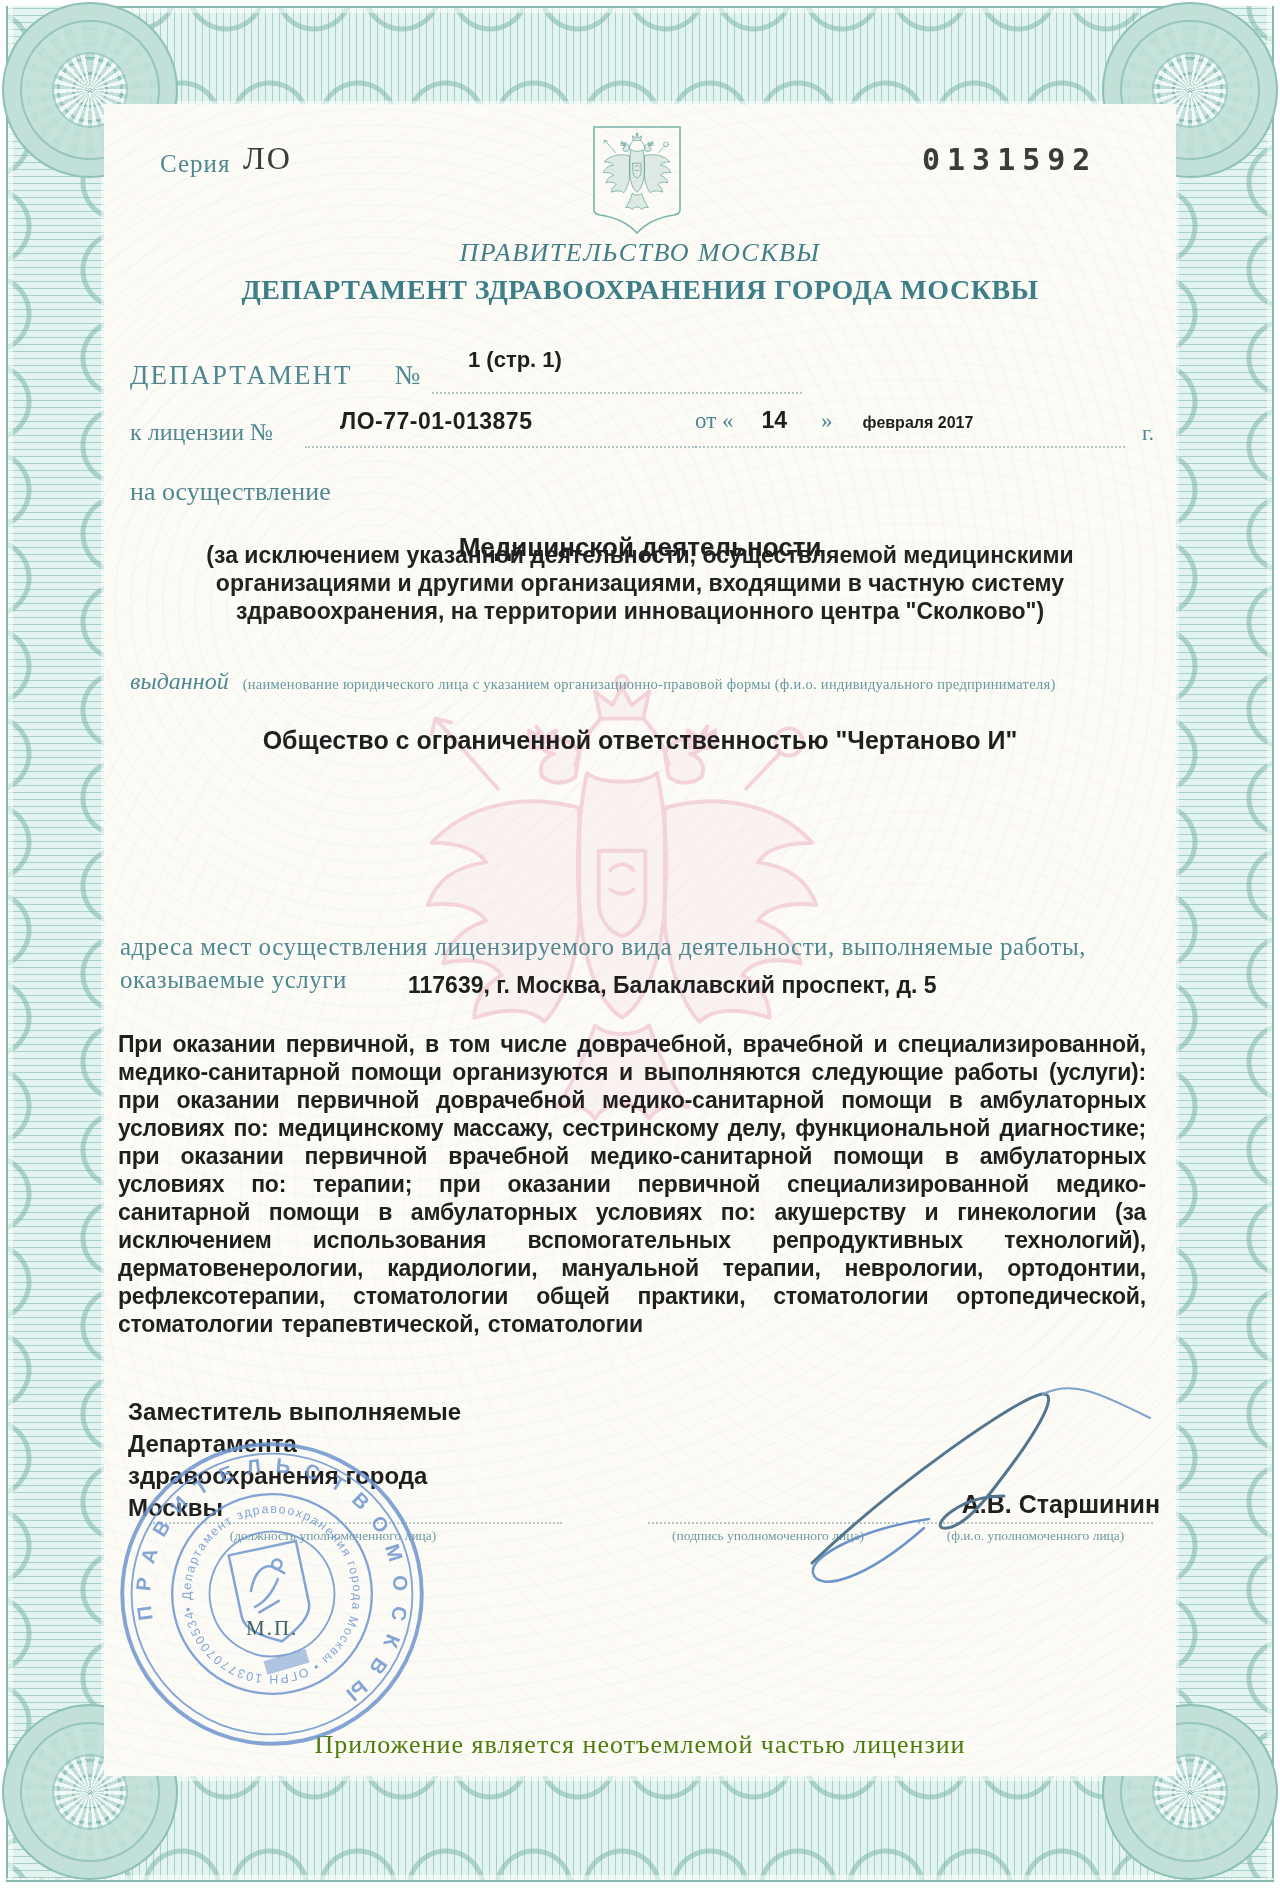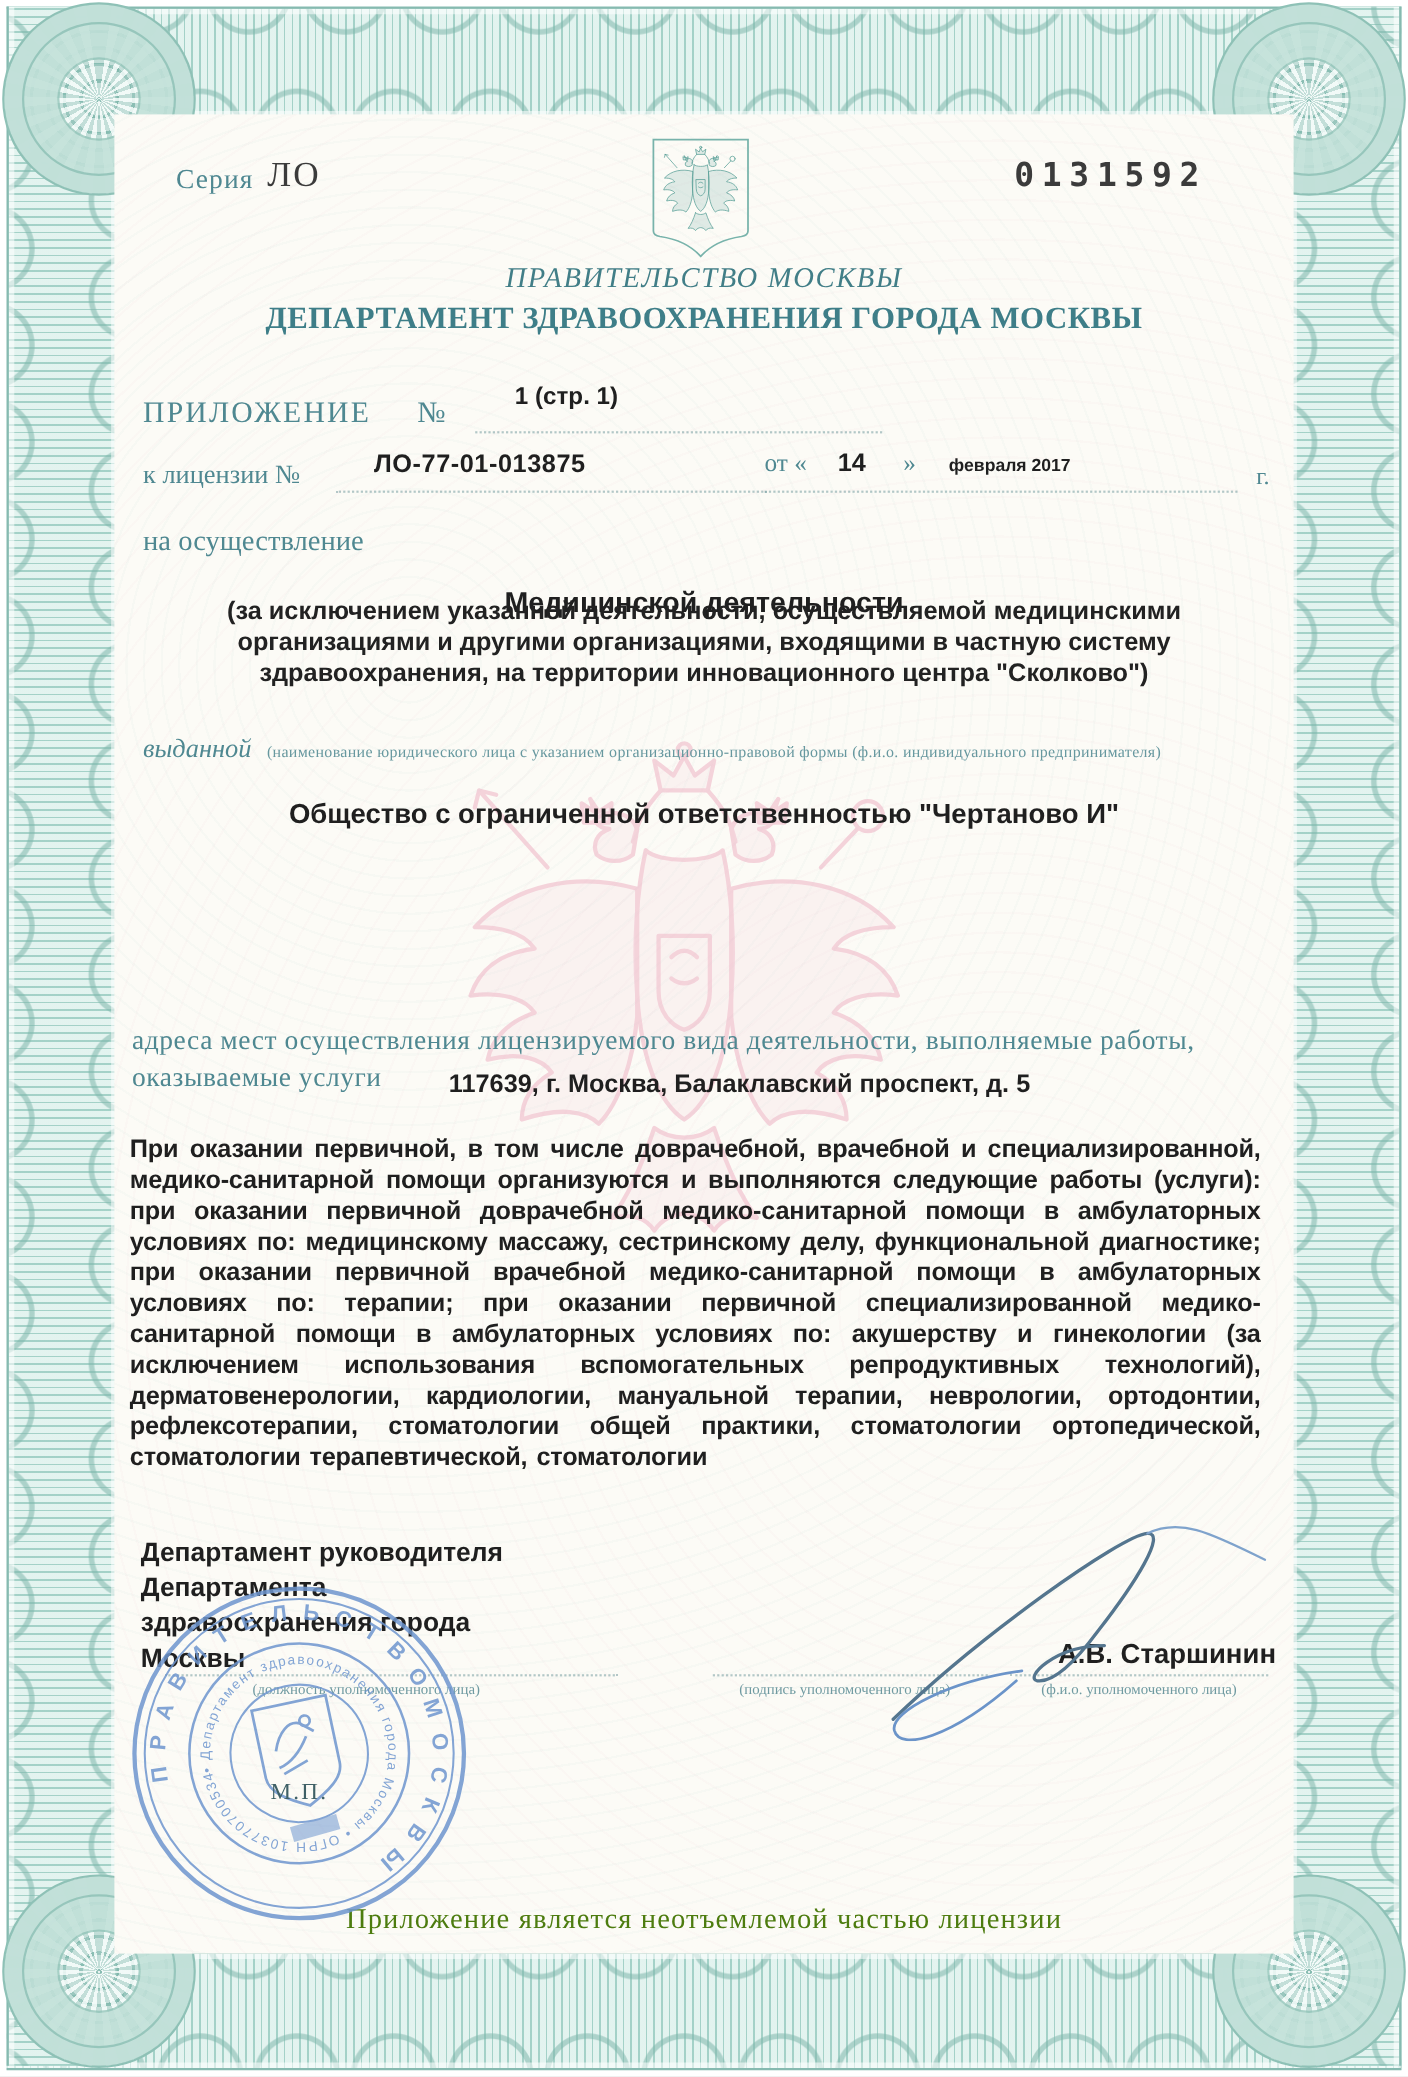--- a/index.html
+++ b/index.html
@@ -134,21 +134,21 @@
     <path d="M4 3 H90 V86 Q90 90 84 91 C70 93 57 98 47 109 C37 98 24 93 10 91 Q4 90 4 86 Z" fill="none" stroke="#78b3ab" stroke-width="1.6"></path>
     <use href="#eagle" xlink:href="#eagle" x="10" y="8" width="74" height="88"></use>
   </svg>
   <div class="abs doc-number z2">0131592</div>
 
   <div class="abs centered gov z2">ПРАВИТЕЛЬСТВО МОСКВЫ</div>
   <div class="abs centered dept z2">ДЕПАРТАМЕНТ ЗДРАВООХРАНЕНИЯ ГОРОДА МОСКВЫ</div>
 
   <div class="abs sans-b apx-val z2">1 (стр. 1)</div>
   <div class="abs teal apx-row z2">
-    <span>ПРИЛОЖЕНИЕ</span><span class="apx-no">№</span>
+    <span>ДЕПАРТАМЕНТ</span><span class="apx-no">№</span>
   </div>
   <div class="dotline" style="left:432px;top:392px;width:370px;"></div>
 
   <div class="abs teal lic-label z2">к лицензии №</div>
   <div class="abs sans-b lic-num z2">ЛО-77-01-013875</div>
   <div class="dotline" style="left:305px;top:446px;width:392px;"></div>
   <div class="abs from-row z2">
     <span class="from-open">от «</span>
     <span class="sans-b from-day">14</span>
     <span class="from-close">»</span>
@@ -170,21 +170,21 @@
     <use href="#eagle" xlink:href="#eagle" x="0" y="0" width="220" height="260"></use>
   </svg>
 
   <div class="abs teal addr-l1 z2">адреса мест осуществления лицензируемого вида деятельности, выполняемые работы,</div>
   <div class="abs teal addr-l2 z2">оказываемые услуги</div>
   <div class="abs sans-b addr-val z2">117639, г. Москва, Балаклавский проспект, д. 5</div>
 
   <div class="abs sans-b works z2">При оказании первичной, в том числе доврачебной, врачебной и специализированной, медико-санитарной помощи организуются и выполняются следующие работы (услуги): при оказании первичной доврачебной медико-санитарной помощи в амбулаторных условиях по: медицинскому массажу, сестринскому делу, функциональной диагностике; при оказании первичной врачебной медико-санитарной помощи в амбулаторных условиях по: терапии; при оказании первичной специализированной медико-санитарной помощи в амбулаторных условиях по: акушерству и гинекологии (за исключением использования вспомогательных репродуктивных технологий), дерматовенерологии, кардиологии, мануальной терапии, неврологии, ортодонтии, рефлексотерапии, стоматологии общей практики, стоматологии ортопедической, стоматологии терапевтической, стоматологии</div>
 
   <div class="abs sans-b sig-pos z2">
-    <div>Департамент руководителя</div>
+    <div>Заместитель выполняемые</div>
     <div>Департамента</div>
     <div>здравоохранения города</div>
     <div>Москвы</div>
   </div>
   <div class="abs sans-b sig-name z2">А.В. Старшинин</div>
 
   <svg class="abs sig-svg" viewBox="0 0 430 205">
     <path d="M70,185 C150,108 277,18 301,16 C319,15 291,60 256,105 C236,132 216,152 201,150 C189,148 216,118 262,118" fill="none" stroke="#54758e" stroke-width="3" stroke-linecap="round"></path>
     <path d="M301,16 C330,2 356,14 408,40" fill="none" stroke="#7fa3cc" stroke-width="2" stroke-linecap="round"></path>
     <path d="M182,150 C122,203 76,214 71,195 C67,178 122,150 187,141" fill="none" stroke="#6b94c9" stroke-width="2.5" stroke-linecap="round"></path>

